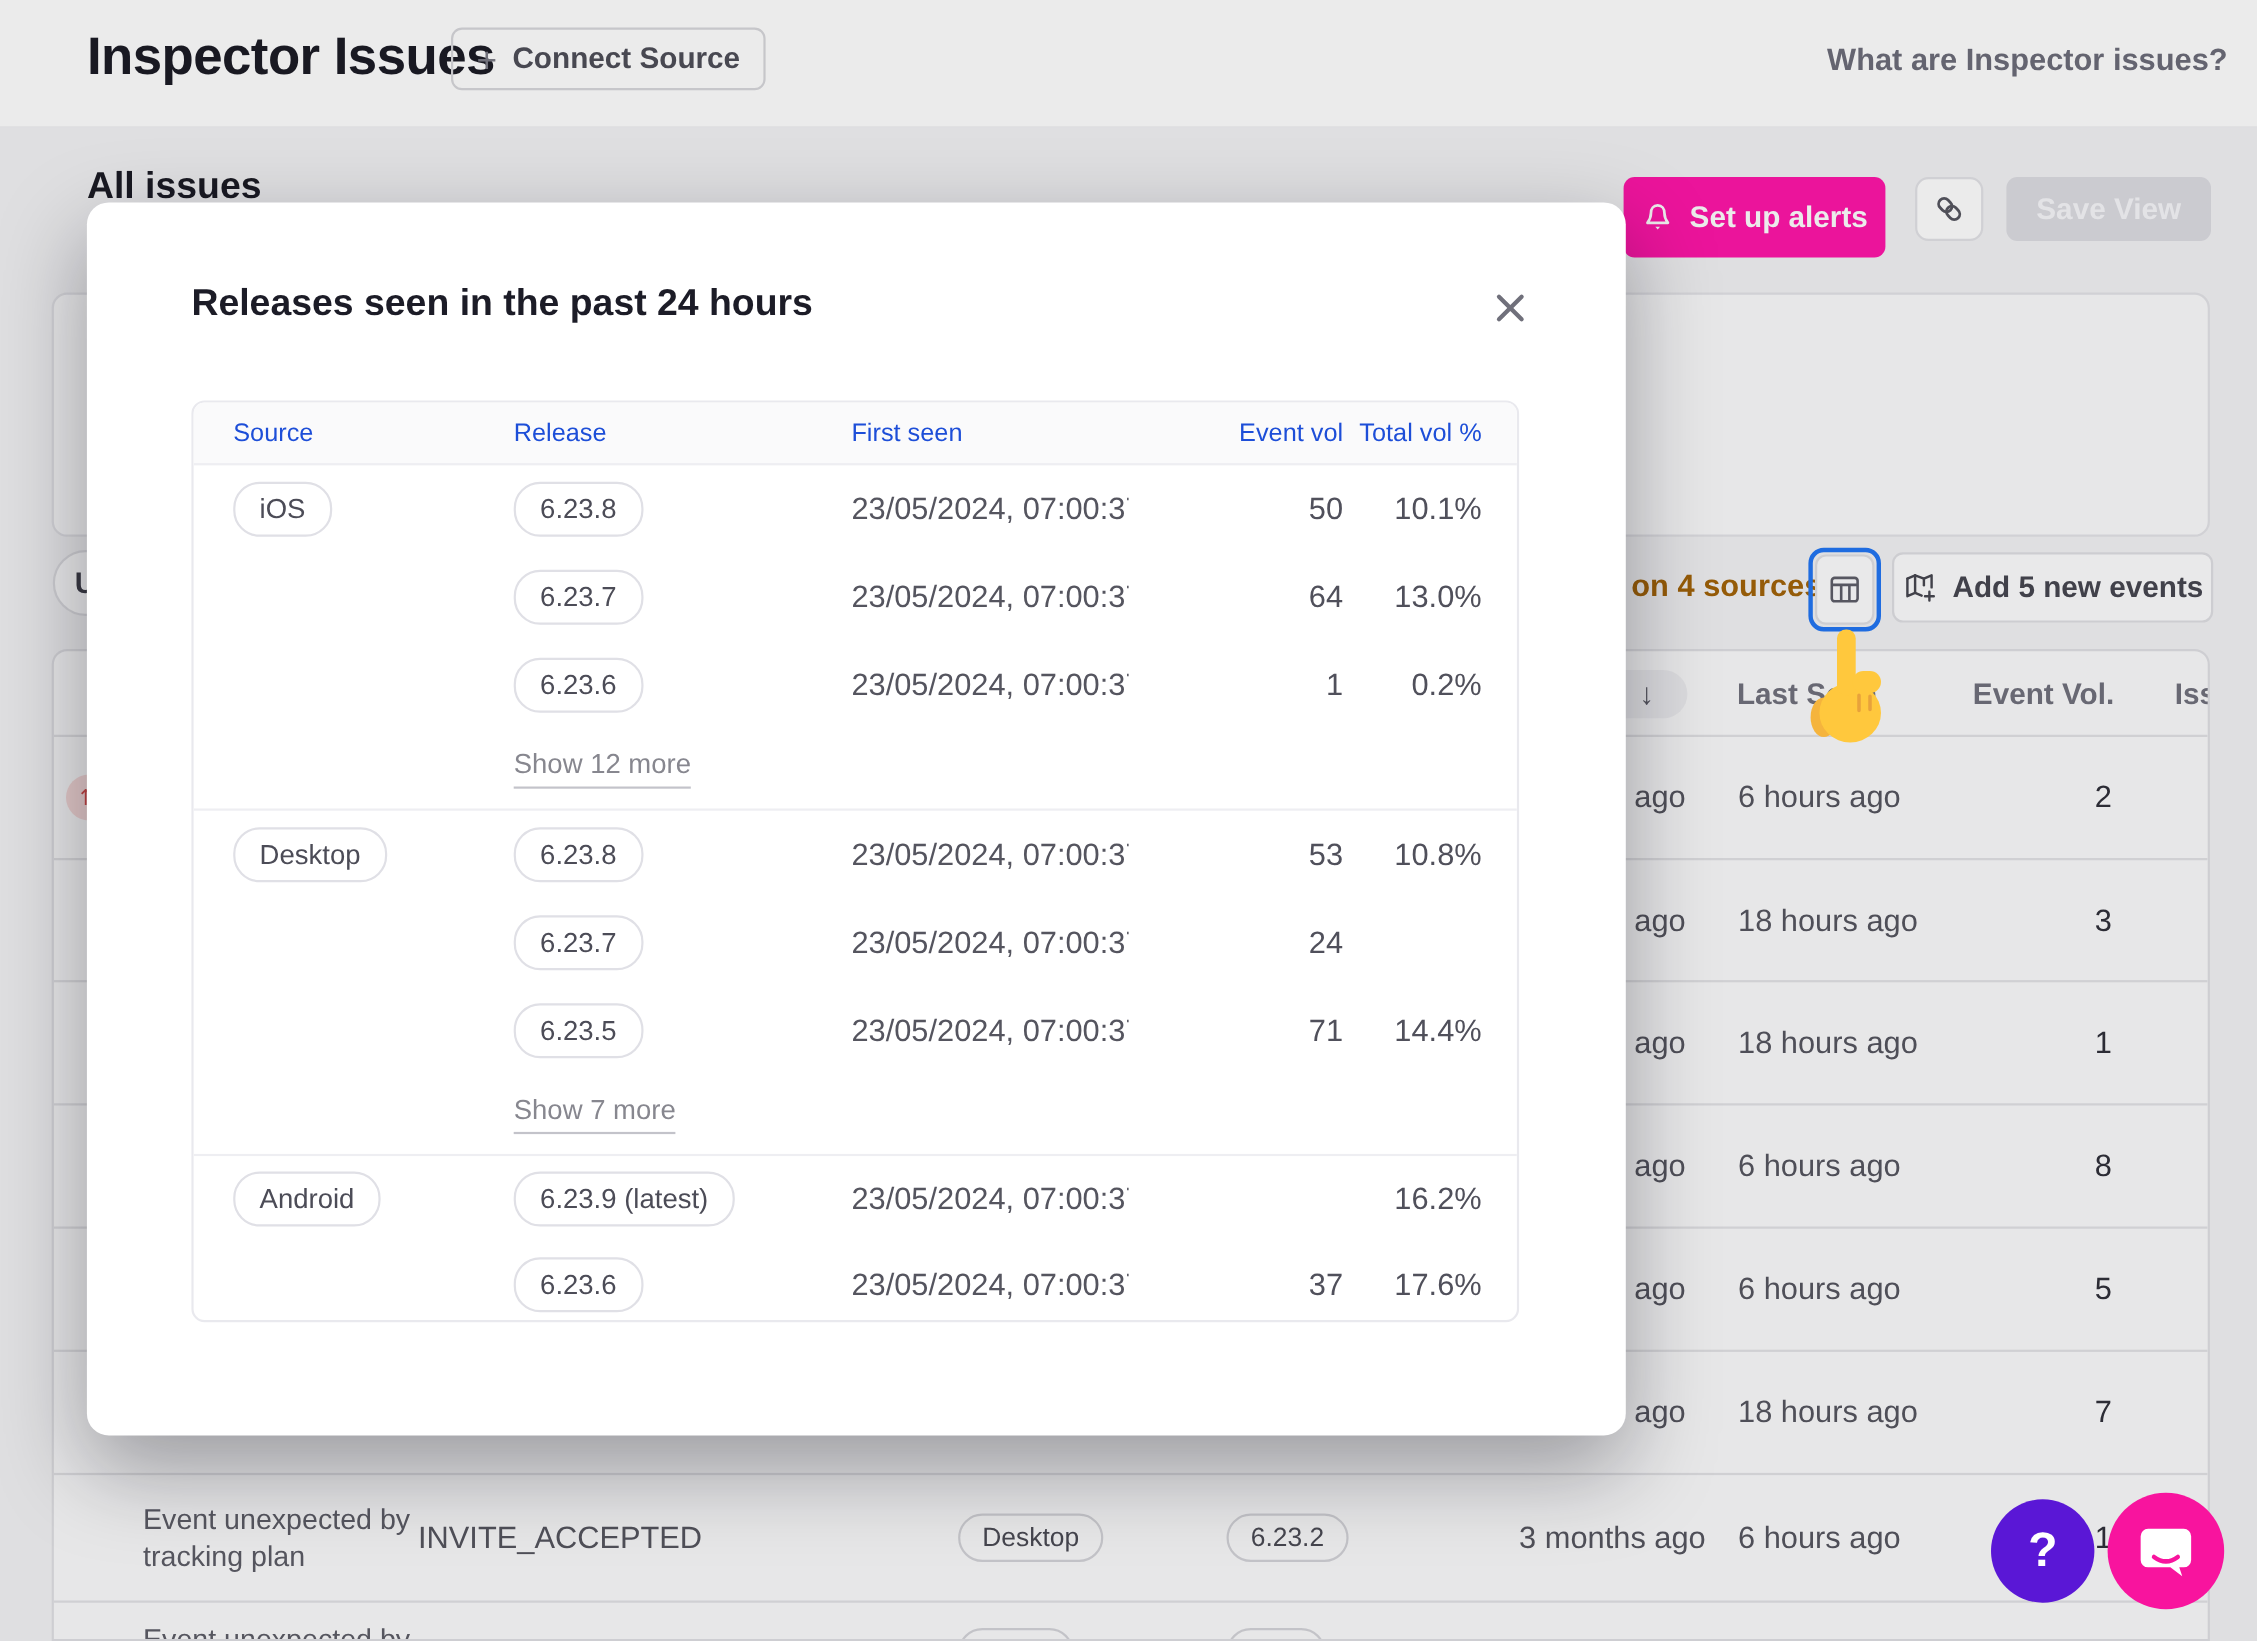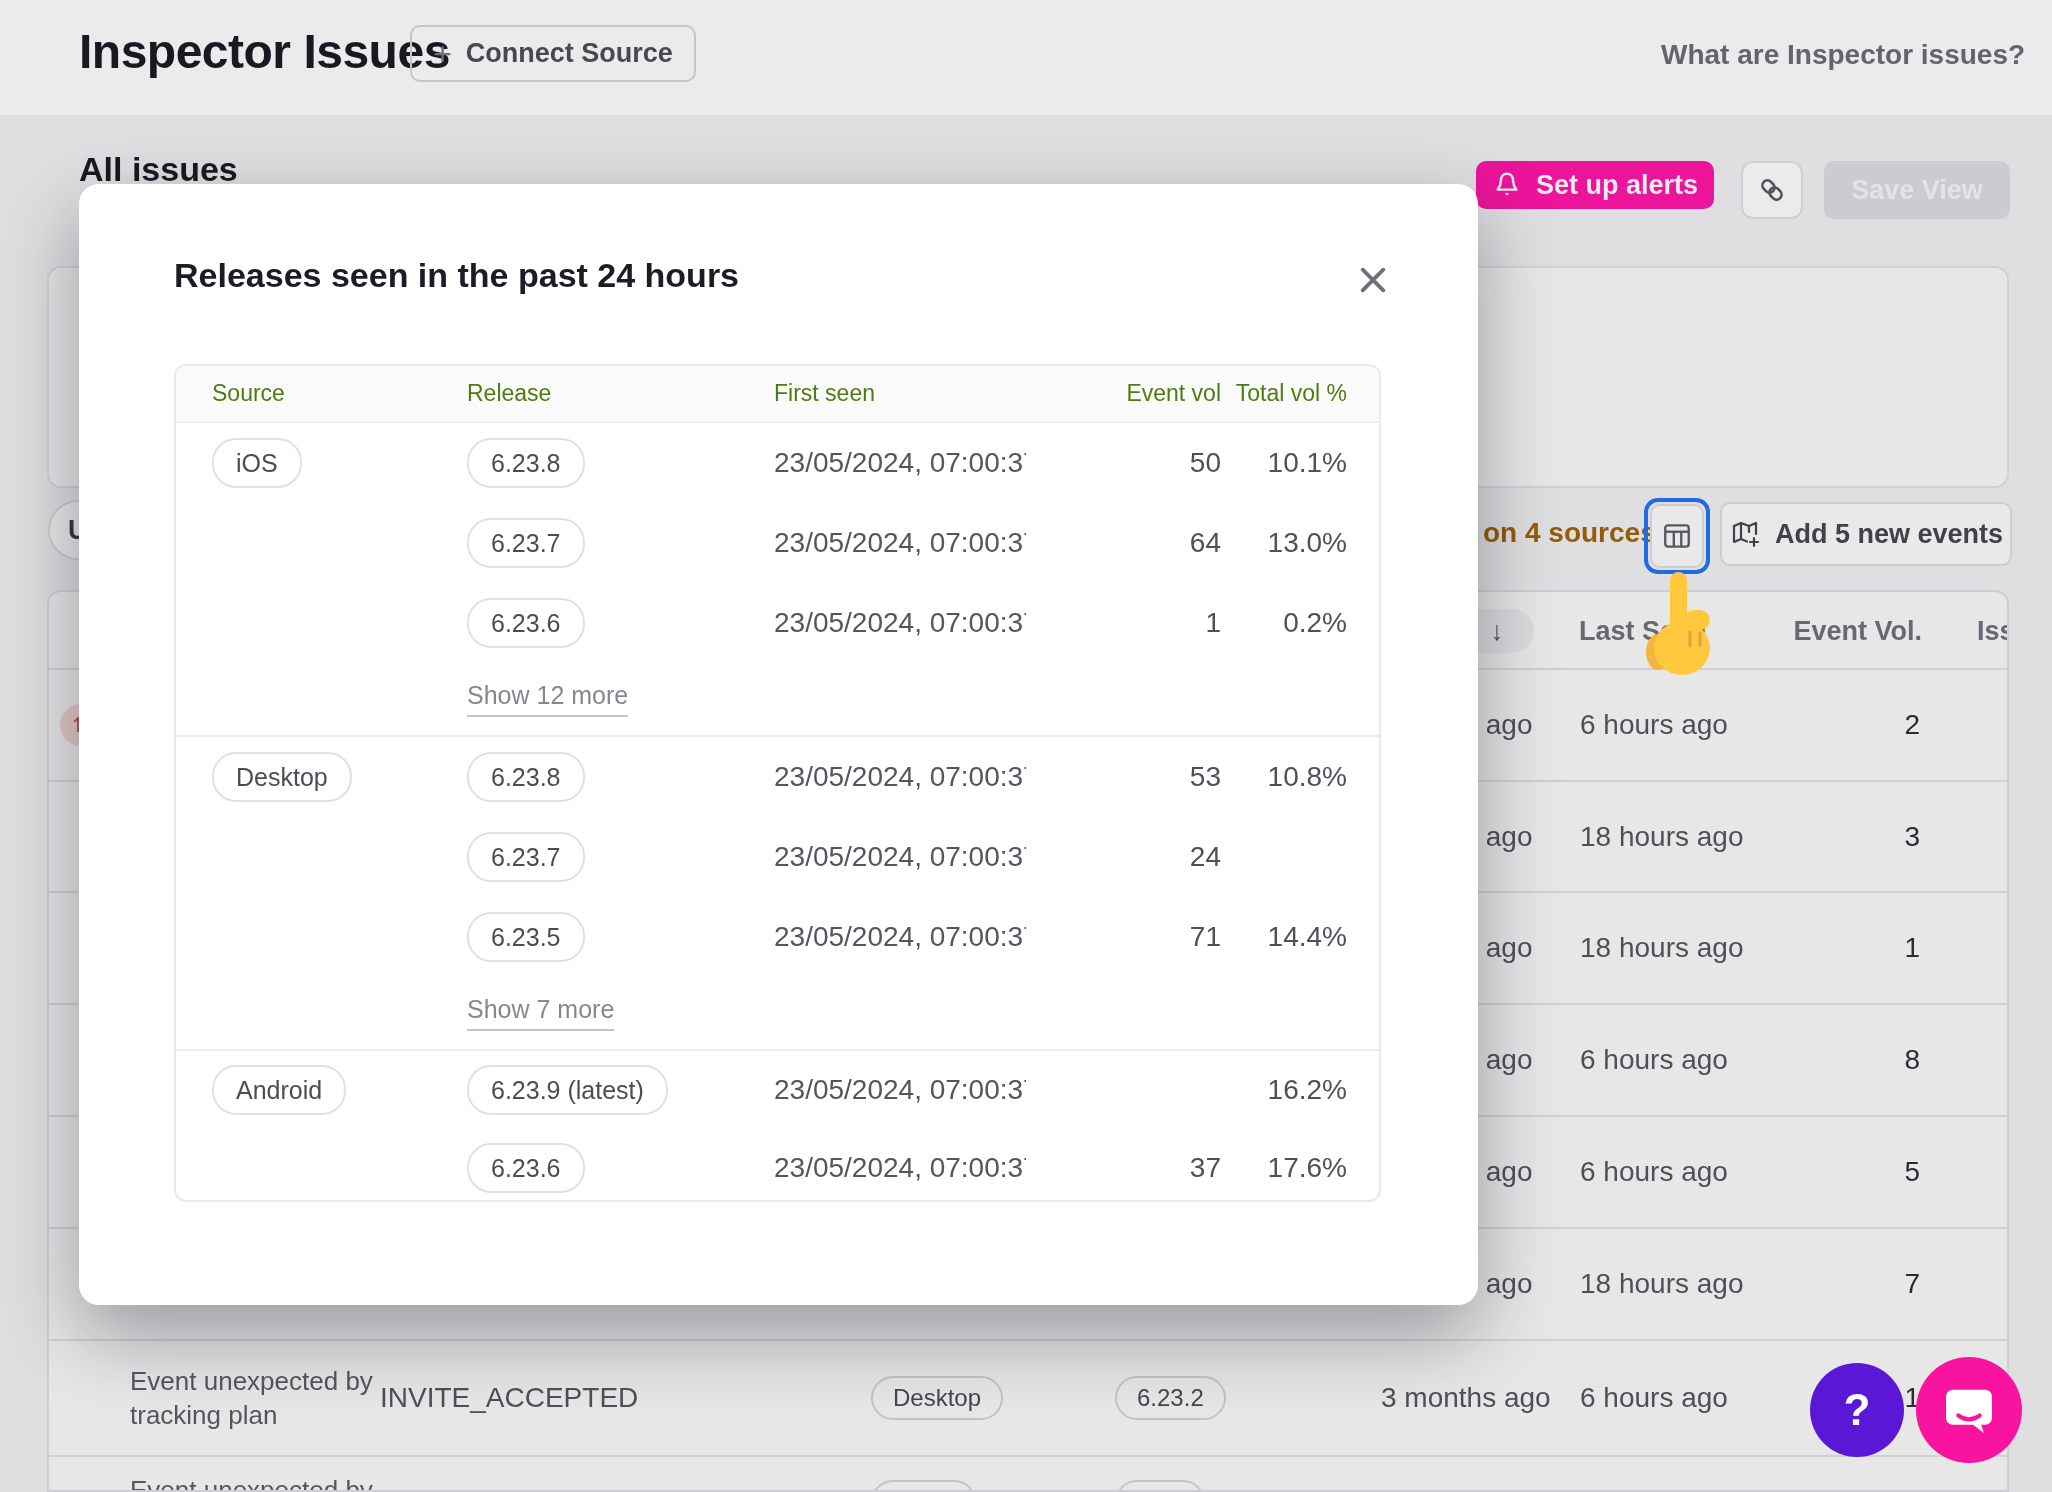--- a/index.html
+++ b/index.html
@@ -10,21 +10,21 @@
   .header-band{position:absolute;left:0;top:0;width:2052px;height:115px;background:#ffffff;
                border-bottom:1px solid #ececee;}
   .page-title{position:absolute;left:79px;top:24px;font-size:48px;font-weight:700;color:#1a1a24;letter-spacing:-.5px;}
   .btn{display:flex;align-items:center;justify-content:center;gap:14px;box-sizing:border-box;
        border-radius:10px;font-weight:600;cursor:pointer;white-space:nowrap;}
   .connect-btn{position:absolute;left:410px;top:25px;width:286px;height:57px;border:2px solid #d7d7db;
                background:transparent;font-size:27px;color:#4d4d57;}
   .connect-plus{font-size:32px;font-weight:400;color:#7a7a85;line-height:1;}
   .help-link{position:absolute;left:1661px;top:39px;font-size:28px;font-weight:600;color:#6c6c79;}
   .all-issues{position:absolute;left:79px;top:150px;font-size:34px;font-weight:700;color:#1a1a24;}
-  .alerts-btn{position:absolute;left:1476px;top:161px;width:238px;height:48px;background:#ff14a8;color:#ffffff;font-size:27px;}
+  .alerts-btn{position:absolute;left:1476px;top:161px;width:238px;height:73px;background:#ff14a8;color:#ffffff;font-size:27px;}
   .linkicon-btn{position:absolute;left:1741px;top:161px;width:62px;height:58px;background:#ffffff;border:2px solid #e2e2e6;border-radius:12px;}
   .save-btn{position:absolute;left:1824px;top:161px;width:186px;height:58px;background:#dcdce2;color:#f7f7fa;font-size:27px;}
   .filter-card{position:absolute;left:47px;top:266px;width:1962px;height:222px;background:#fbfbfc;
                border:2px solid #e3e3e7;border-radius:14px;box-sizing:border-box;}
   .chip{position:absolute;left:48px;top:500px;width:150px;height:60px;background:#fdfdfe;border:2px solid #dfdfe3;
         border-radius:30px;box-sizing:border-box;display:flex;align-items:center;padding-left:18px;
         font-size:27px;font-weight:600;color:#3c3c46;}
   .sources-summary{position:absolute;left:1483px;top:517px;font-size:28px;font-weight:600;color:#a16207;}
   .cols-btn{position:absolute;left:1650px;top:504px;width:54px;height:64px;background:#fdfdfe;border:2px solid #e0e0e4;
             border-radius:10px;box-sizing:border-box;display:flex;align-items:center;justify-content:center;}
@@ -58,21 +58,21 @@
   .float-chat{position:absolute;left:1916px;top:1357px;width:106px;height:106px;border-radius:50%;background:#f8149e;
               display:flex;align-items:center;justify-content:center;z-index:55;cursor:pointer;}
   
   .modal{position:absolute;left:79px;top:184px;width:1399px;height:1121px;background:#ffffff;border-radius:20px;
          box-shadow:0 30px 80px rgba(10,10,20,0.35);z-index:60;}
   .modal-title{position:absolute;left:95px;top:72px;font-size:34px;font-weight:700;color:#1c1c27;}
   .modal-close{position:absolute;left:1272px;top:74px;width:44px;height:44px;display:flex;align-items:center;justify-content:center;cursor:pointer;}
   .mtable{position:absolute;left:95px;top:180px;width:1207px;height:838px;border:2px solid #e9e9ee;border-radius:12px;
           box-sizing:border-box;overflow:hidden;}
   .mt-head{position:relative;height:57px;background:#fafafb;border-bottom:2px solid #eeeef2;box-sizing:border-box;}
-  .mh{position:absolute;top:0;height:55px;display:flex;align-items:center;font-size:23px;font-weight:500;color:#4d7c0f;}
+  .mh{position:absolute;top:0;height:55px;display:flex;align-items:center;font-size:23px;font-weight:500;color:#1d4ed8;}
   .msection{position:relative;border-bottom:2px solid #eeeef2;}
   .msection.last{border-bottom:none;}
   .mrow{position:relative;height:80px;}
   .mrow.short{height:78px;}
   .mc{position:absolute;top:0;bottom:0;display:flex;align-items:center;font-size:28px;color:#55555f;white-space:nowrap;}
   .mc.num{justify-content:flex-end;color:#50505b;}
   .mbadge{display:inline-flex;align-items:center;justify-content:center;height:50px;padding:0 22px;border:2px solid #e0e0e6;
           border-radius:24px;font-size:25px;color:#4c4c57;box-sizing:border-box;}
   .showmore{position:relative;height:72px;}
   .showmore span{position:absolute;left:291px;top:18px;font-size:25px;color:#87878f;border-bottom:2px solid #c3c3ca;

